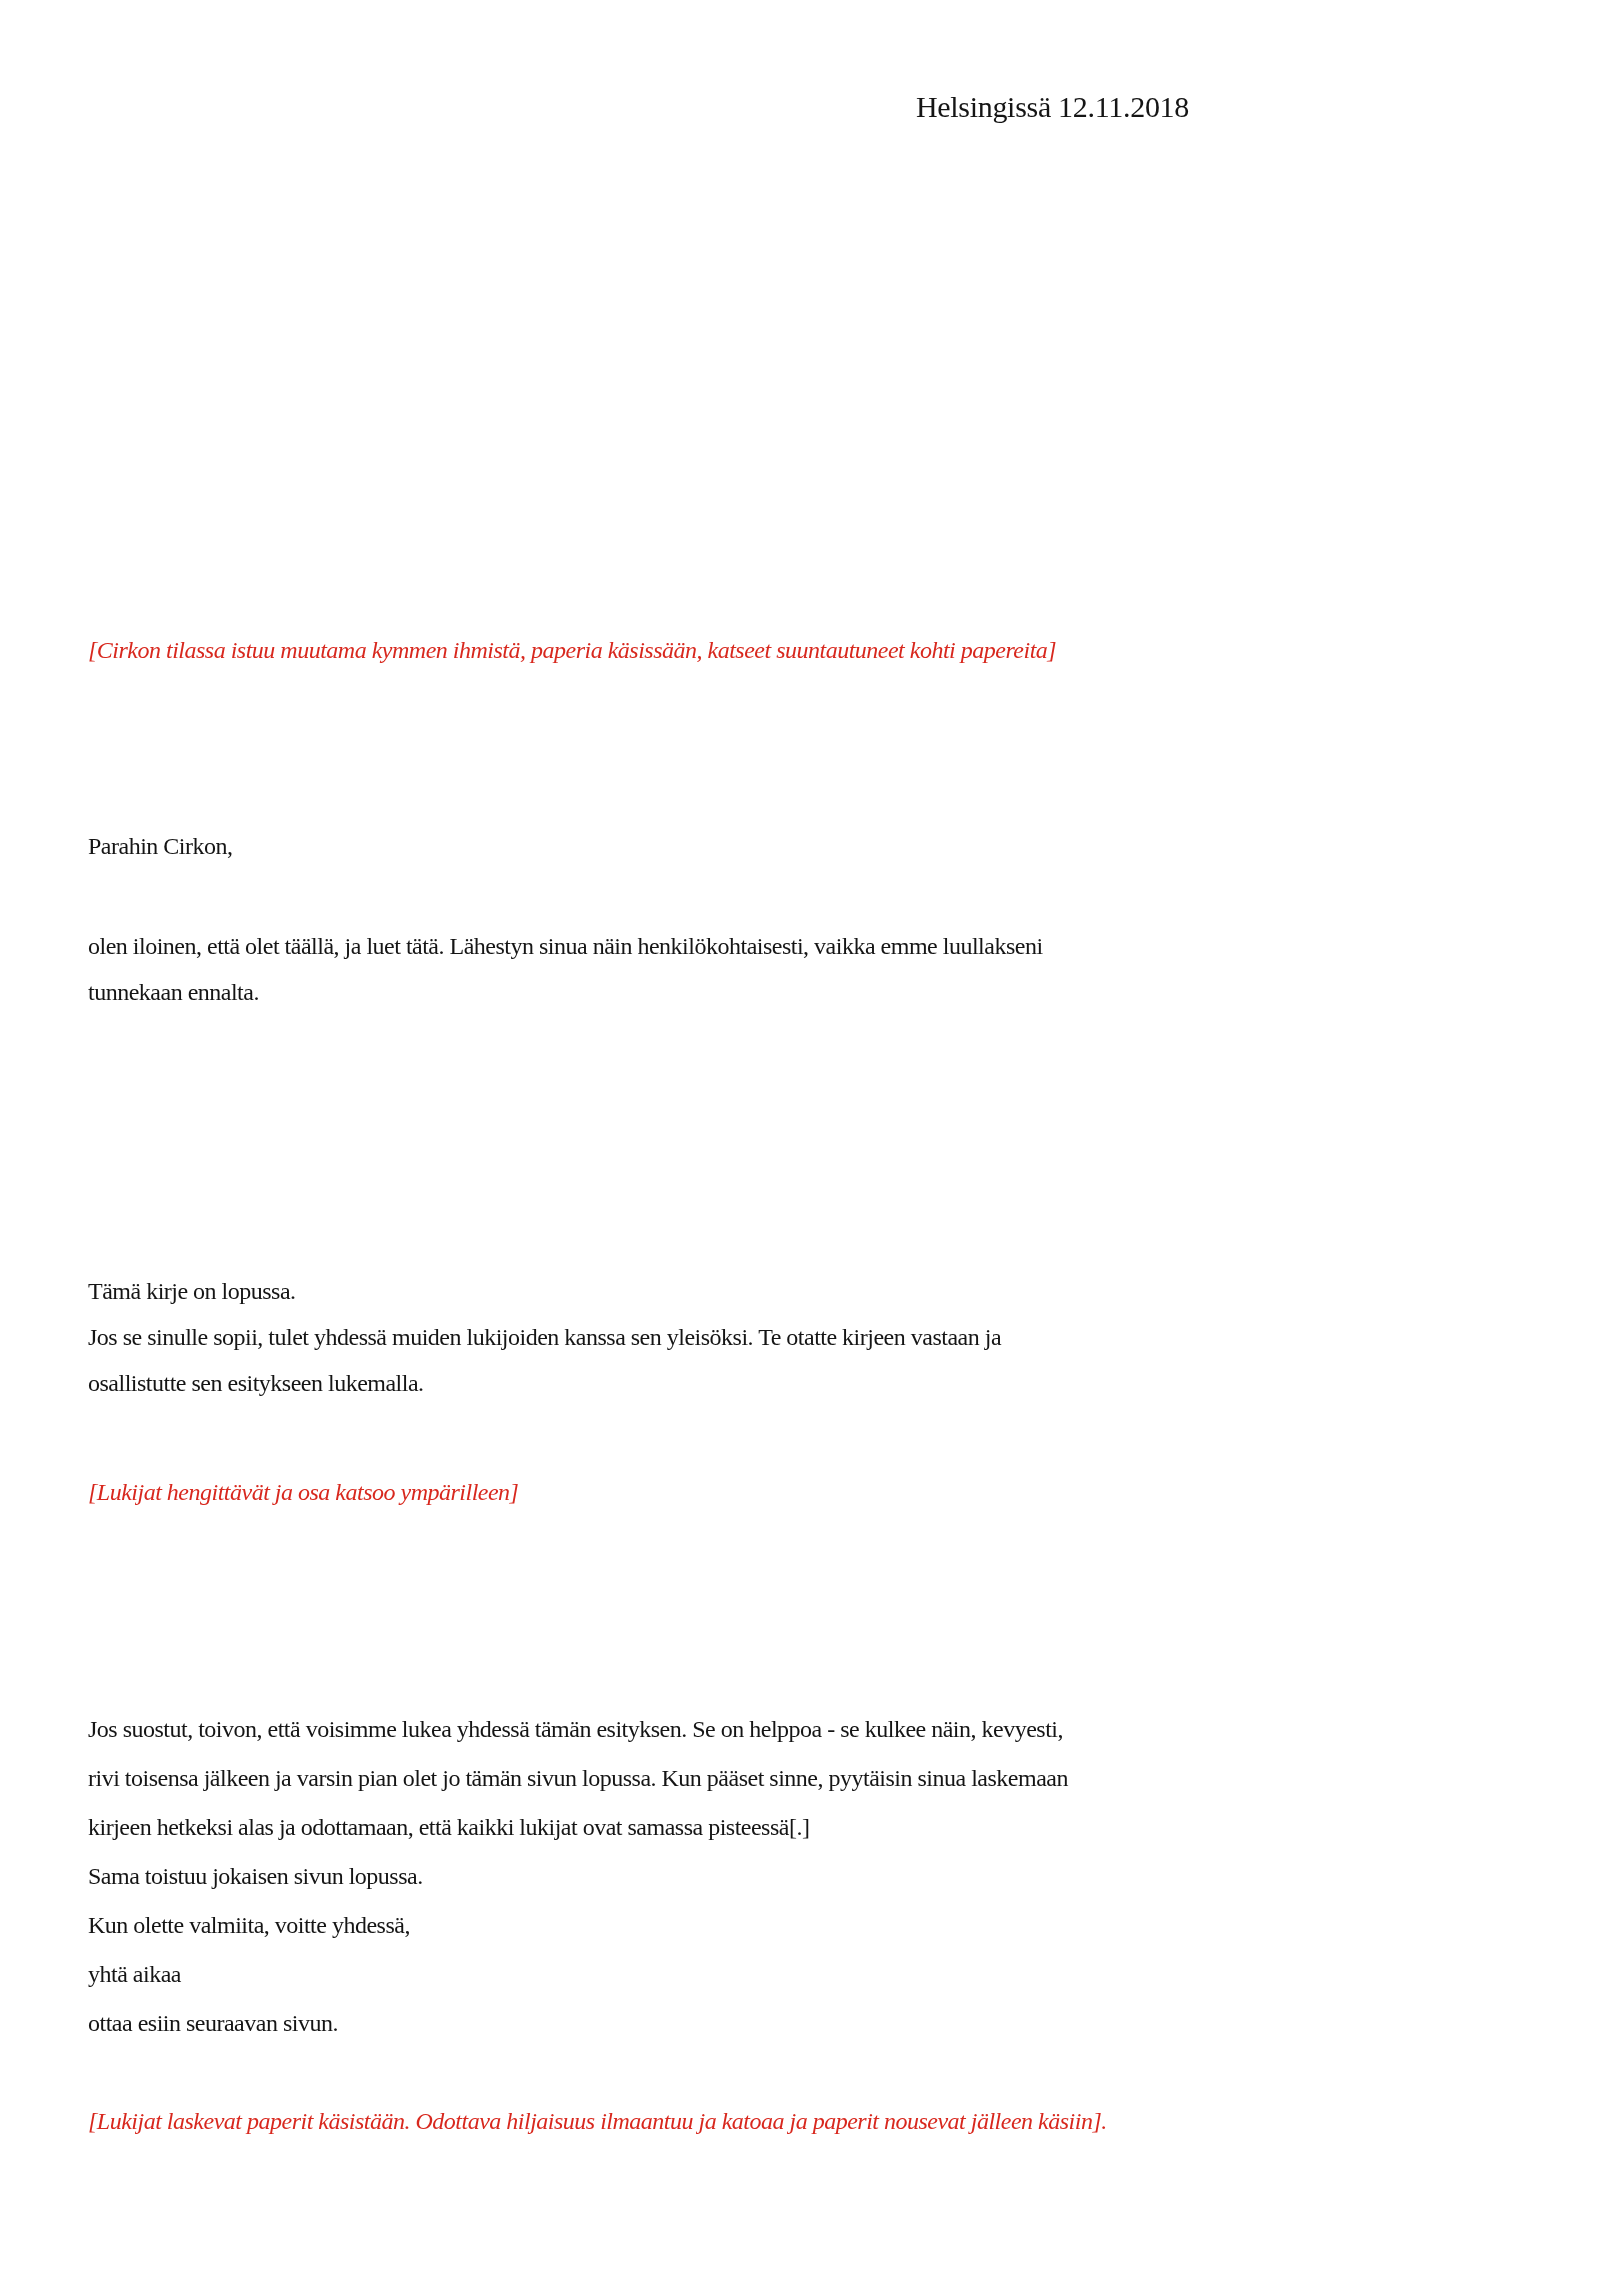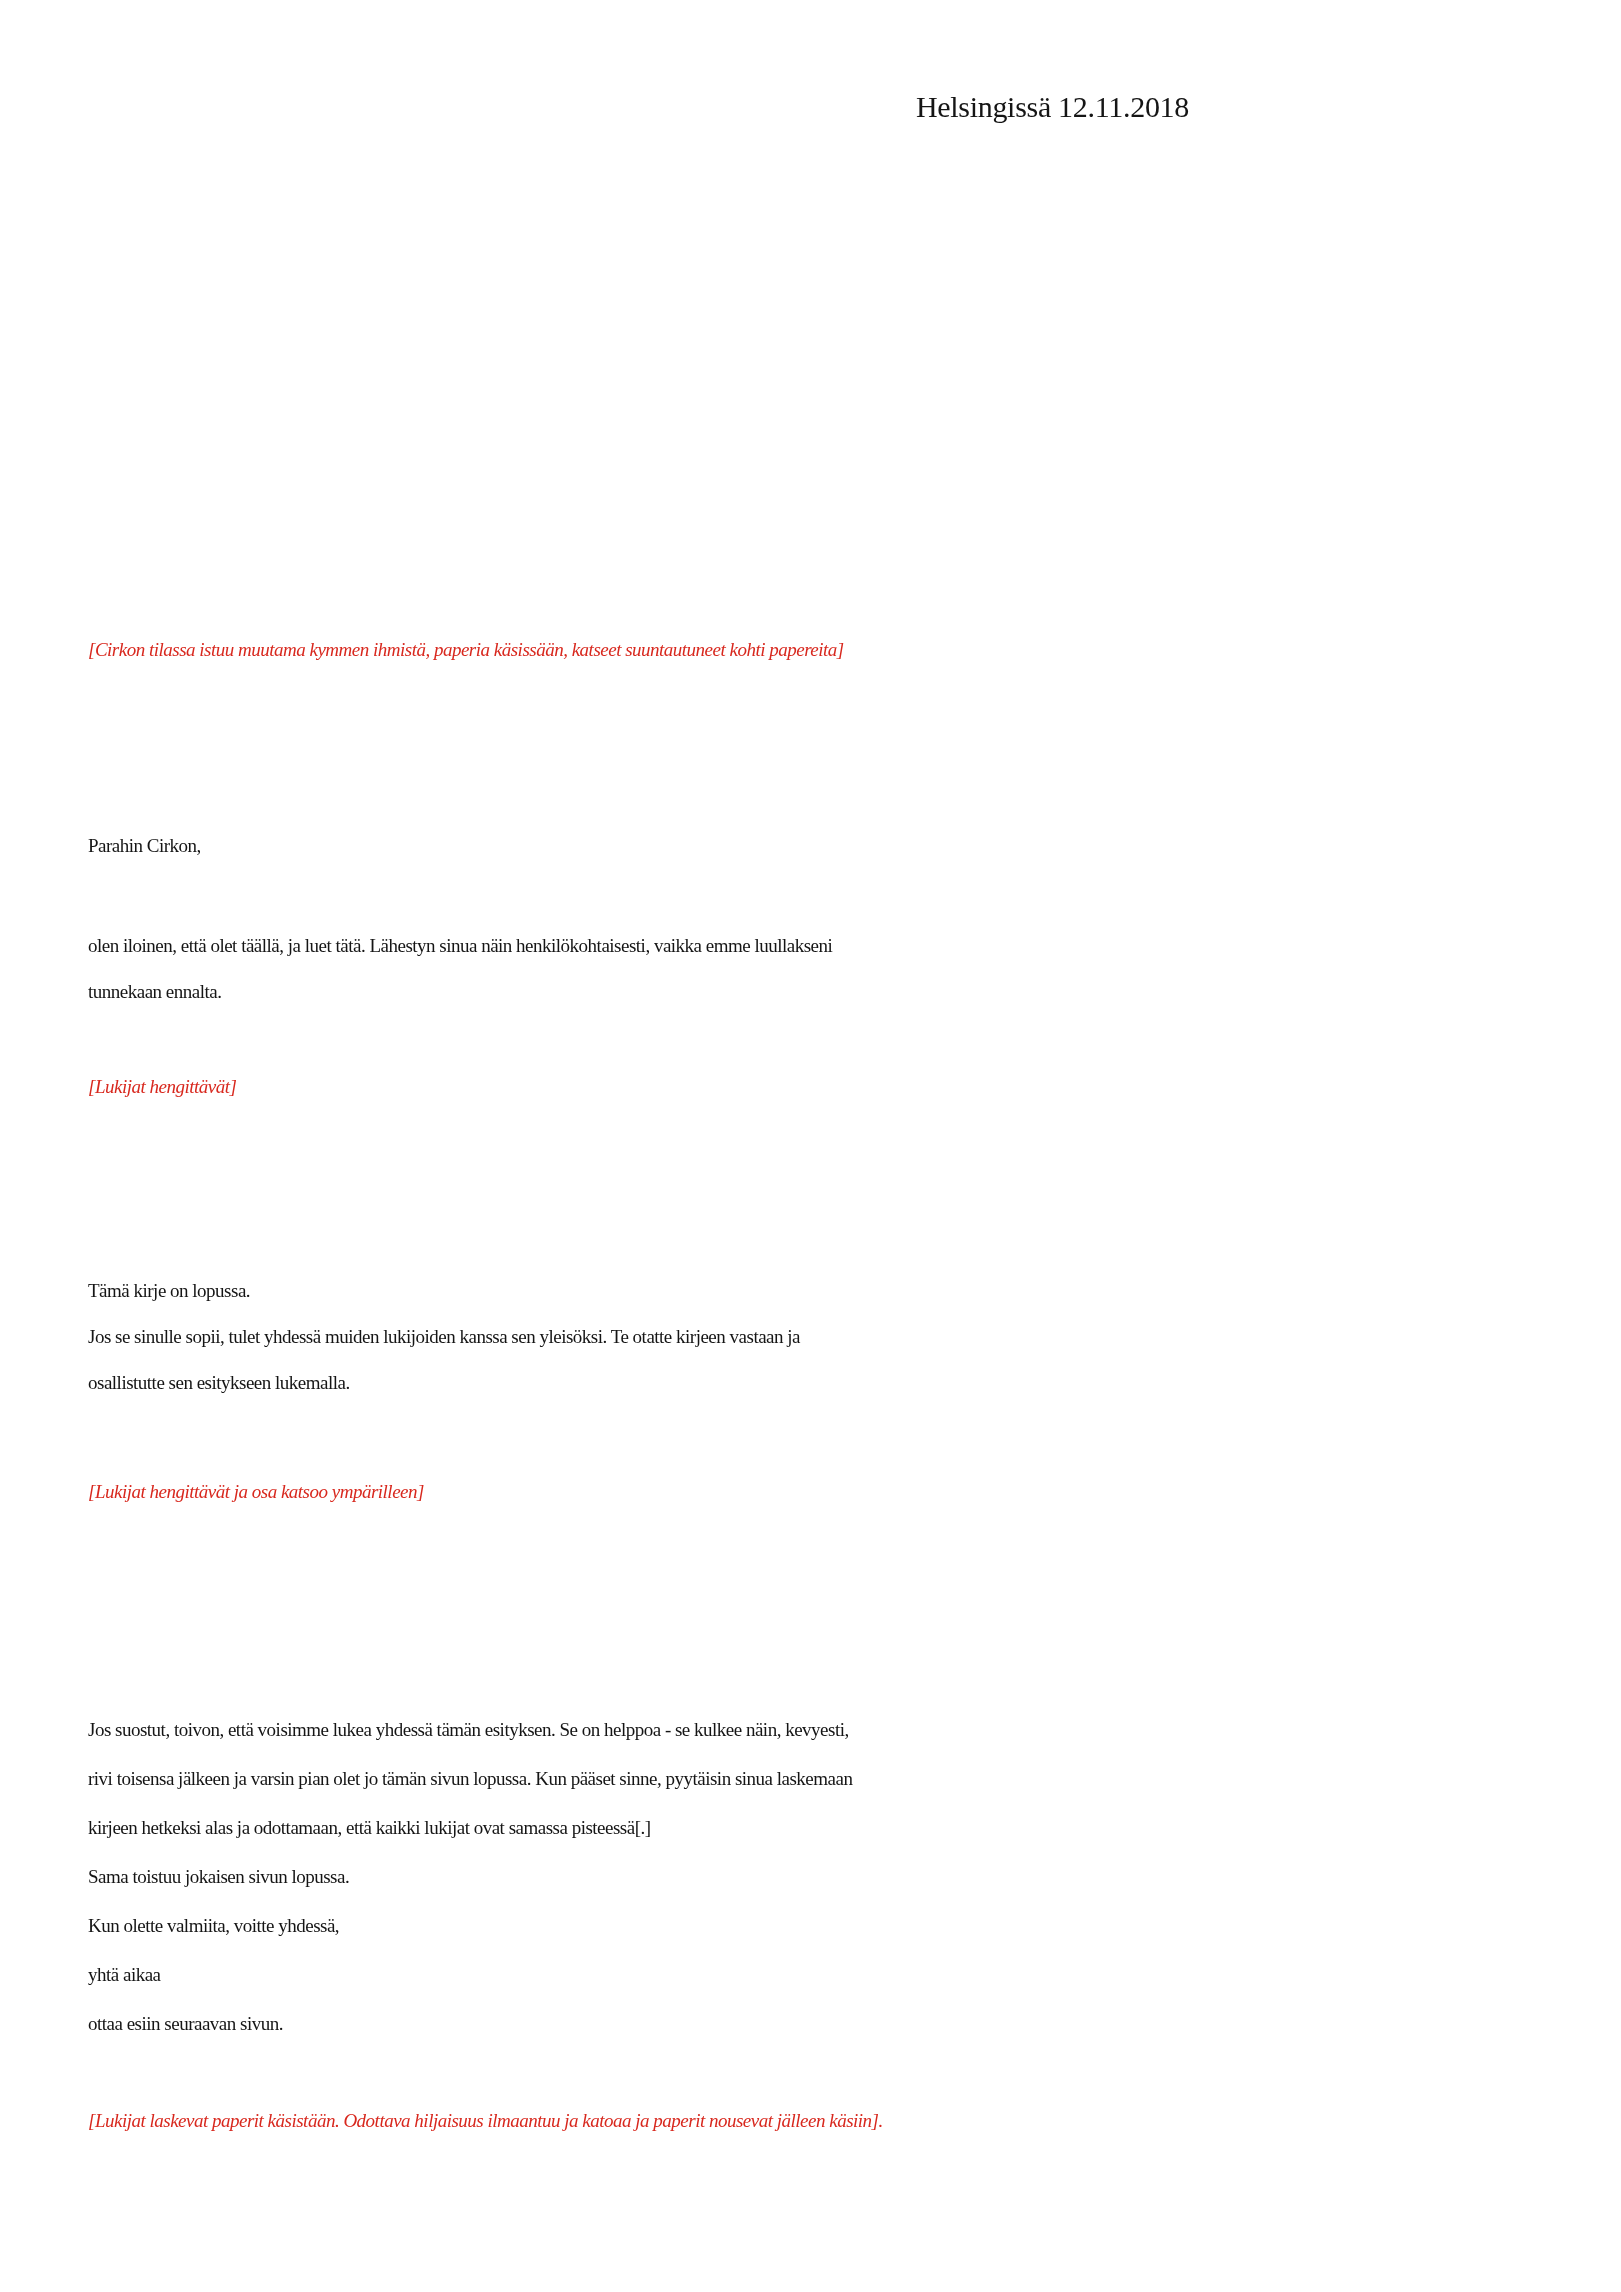--- a/index.html
+++ b/index.html
@@ -22,21 +22,21 @@
     right: 138px;
     font-size: 30px;
     line-height: 46px;
     letter-spacing: -0.3px;
     white-space: nowrap;
   }
   .block {
     position: absolute;
     left: 88px;
     right: 59px;
-    font-size: 19px;
+    font-size: 24px;
     line-height: 46px;
     letter-spacing: -0.5px;
   }
   .block .line {
     white-space: nowrap;
   }
   .stage {
     color: #d8281e;
     font-style: italic;
   }
@@ -62,23 +62,20 @@
 
   <div class="block salutation">
     <div class="line">Parahin Cirkon,</div>
   </div>
 
   <div class="block para-1">
     <div class="line">olen iloinen, että olet täällä, ja luet tätä. Lähestyn sinua näin henkilökohtaisesti, vaikka emme luullakseni</div>
     <div class="line">tunnekaan ennalta.</div>
   </div>
 
-  <div class="block stage stage-2">
-    <div class="line">[Lukijat hengittävät]</div>
-  </div>
 
   <div class="block para-2">
     <div class="line">Tämä kirje on lopussa.</div>
     <div class="line">Jos se sinulle sopii, tulet yhdessä muiden lukijoiden kanssa sen yleisöksi. Te otatte kirjeen vastaan ja</div>
     <div class="line">osallistutte sen esitykseen lukemalla.</div>
   </div>
 
   <div class="block stage stage-3">
     <div class="line">[Lukijat hengittävät ja osa katsoo ympärilleen]</div>
   </div>

